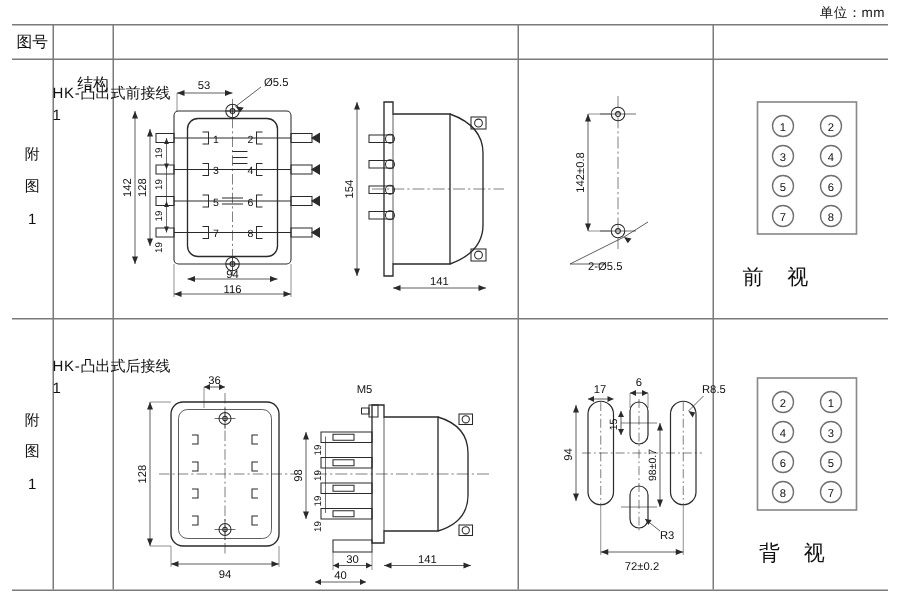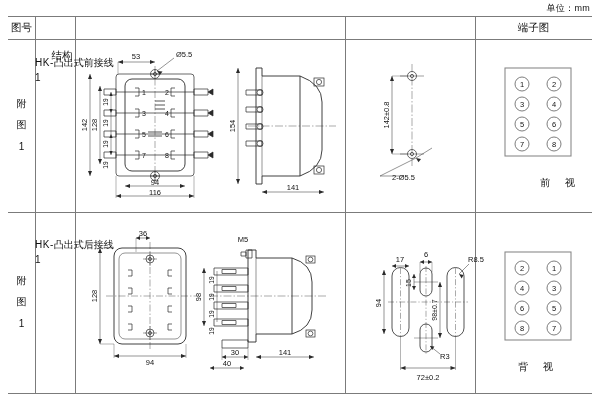--- a/index.html
+++ b/index.html
@@ -40,21 +40,21 @@
   .vcell span{display:block;}
   .code-cell{position:absolute;display:flex;align-items:flex-start;
              font-size:10px;line-height:1.45;}
   .code-cell .model{font-size:10px;margin-bottom:6px;letter-spacing:.5px;}
 
   
   svg{display:block;}
   .drw{position:absolute;}
   text{font-family:"Liberation Sans","DejaVu Sans",sans-serif;fill:#111;}
 
-  .viewlabel{position:absolute;font-size:10px;letter-spacing:6px;text-align:right;}
+  .viewlabel{position:absolute;font-size:14px;letter-spacing:6px;text-align:left;}
 </style>
 </head>
 <body>
 
 <div class="page">
 
   <div class="unit-note">单位：mm</div>
 
   <div class="tbl">
 
@@ -62,21 +62,20 @@
     <div class="hline h-head"></div>
     <div class="hline h-mid"></div>
     <div class="hline h-bot"></div>
     <div class="vline v1"></div>
     <div class="vline v2"></div>
     <div class="vline v3"></div>
     <div class="vline v4"></div>
 
     <div class="hcell hc1">图号</div>
     <div class="hcell hc2">结构</div>
-    <div class="hcell hc5">端子图</div>
 
     <div class="vcell" style="left:0;top:23px;width:27px;height:173px;">
       <span>附</span>
       <span style="margin-top:7px">图</span>
       <span style="margin-top:7px">1</span>
     </div>
 
     <div class="code-cell" style="left:27px;top:40px;width:40px;">
       <span class="model">HK-1</span>
       <span>凸</span>
@@ -297,21 +296,21 @@
     <div class="code-cell" style="left:27px;top:222px;width:40px;">
       <span class="model">HK-1</span>
       <span>凸</span>
       <span>出</span>
       <span>式</span>
       <span>后</span>
       <span>接</span>
       <span>线</span>
     </div>
 
-    <div class="drw" style="left:78px;top:210px;">
+    <div class="drw" style="left:78px;top:230px;">
       <svg width="255" height="155" viewBox="0 0 255 155">
         <g stroke="#2a2a2a" fill="none" stroke-width="0.7">
 
           <rect x="28" y="22" width="72" height="96" rx="8" stroke-width="0.9"></rect>
           <rect x="33" y="27" width="62" height="86" rx="6" stroke-width="0.5"></rect>
 
           <g>
             <circle cx="64" cy="33" r="4"></circle>
               <circle cx="64" cy="33" r="1.5"></circle>
             <path d="M57 33 H71 M64 26 V40" stroke-width="0.45"></path>
@@ -490,16 +489,16 @@
           <text x="59" y="23">1</text>
           <text x="27" y="43">4</text>
           <text x="59" y="43">3</text>
           <text x="27" y="63">6</text>
           <text x="59" y="63">5</text>
           <text x="27" y="83">8</text>
           <text x="59" y="83">7</text>
         </g>
       </svg>
     </div>
-    <div class="viewlabel" style="left:465px;top:344px;width:86px;">背  视</div>
+    <div class="viewlabel" style="left:498px;top:344px;width:86px;">背  视</div>
 
   </div>
 </div>
 
 </body></html>

